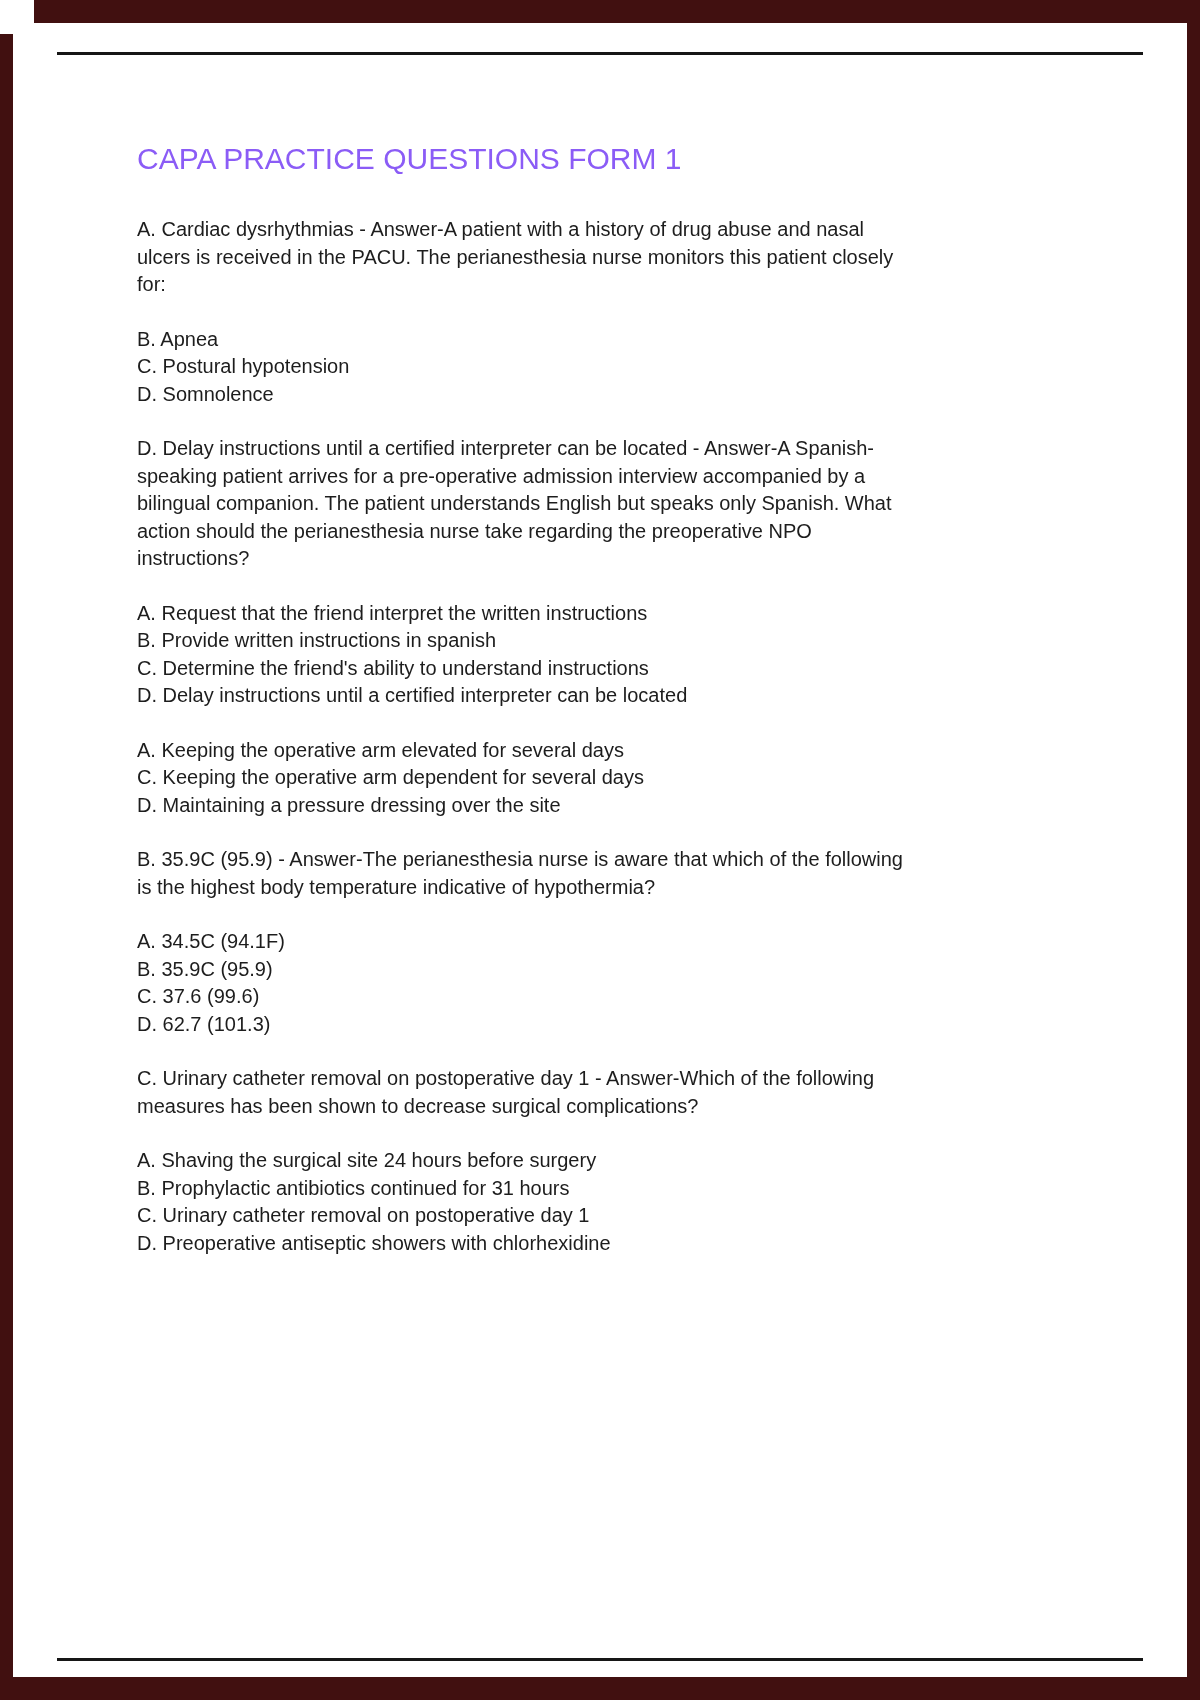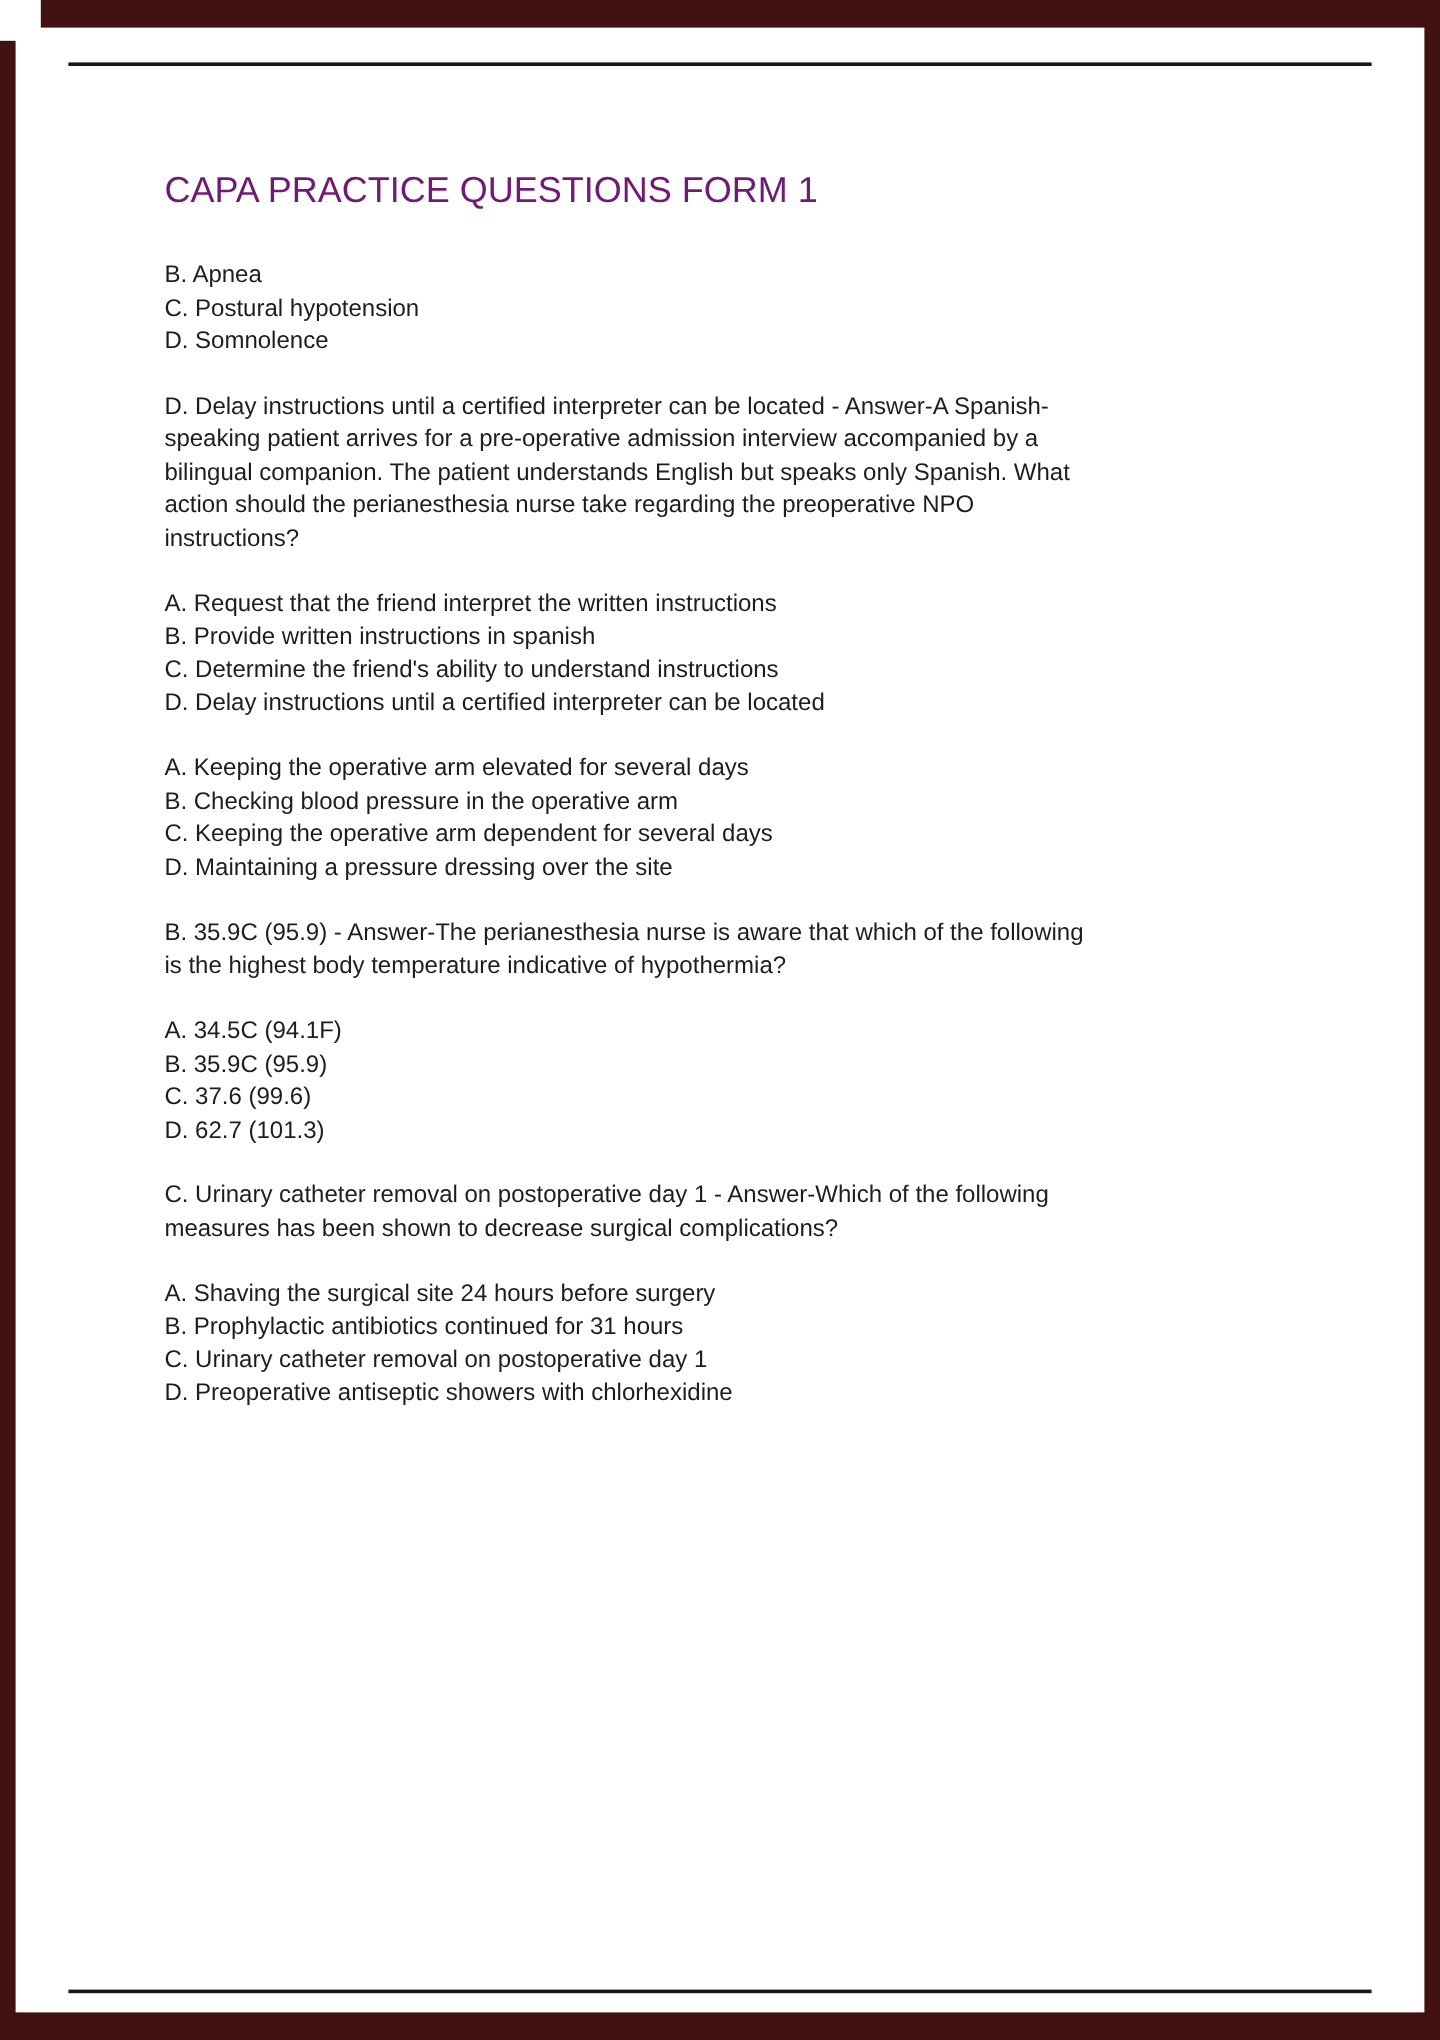--- a/index.html
+++ b/index.html
@@ -38,21 +38,21 @@
     left: 137px;
     top: 140px;
     width: 960px;
     z-index: 1;
   }
   .doc-title {
     font-size: 30px;
     font-weight: 400;
     line-height: 38px;
     margin: 0 0 38px 0;
-    color: #701a75;
+    color: #8b5cf6;
   }
   .block { margin: 0 0 27px 0; }
   .prompt, .option {
     font-size: 20px;
     line-height: 27.5px;
     margin: 0;
   }
   .prompt { white-space: pre-wrap; }
 </style>
 </head>
@@ -64,20 +64,25 @@
 <div class="frame-band frame-right"></div>
 <div class="corner-notch"></div>
 
 <div class="rule rule-top"></div>
 <div class="rule rule-bottom"></div>
 
 <div class="content">
   <h1 class="doc-title">CAPA PRACTICE QUESTIONS FORM 1</h1>
 
   <div class="block">
+    <p class="prompt">A. Cardiac dysrhythmias - Answer-A patient with a history of drug abuse and nasal
+ulcers is received in the PACU. The perianesthesia nurse monitors this patient closely
+for:</p>
+  </div>
+  <div class="block">
     <p class="option">B. Apnea</p>
     <p class="option">C. Postural hypotension</p>
     <p class="option">D. Somnolence</p>
   </div>
 
   <div class="block">
     <p class="prompt">D. Delay instructions until a certified interpreter can be located - Answer-A Spanish-
 speaking patient arrives for a pre-operative admission interview accompanied by a
 bilingual companion. The patient understands English but speaks only Spanish. What
 action should the perianesthesia nurse take regarding the preoperative NPO
@@ -85,21 +90,20 @@
   </div>
   <div class="block">
     <p class="option">A. Request that the friend interpret the written instructions</p>
     <p class="option">B. Provide written instructions in spanish</p>
     <p class="option">C. Determine the friend's ability to understand instructions</p>
     <p class="option">D. Delay instructions until a certified interpreter can be located</p>
   </div>
 
   <div class="block">
     <p class="option">A. Keeping the operative arm elevated for several days</p>
-    <p class="option">B. Checking blood pressure in the operative arm</p>
     <p class="option">C. Keeping the operative arm dependent for several days</p>
     <p class="option">D. Maintaining a pressure dressing over the site</p>
   </div>
 
   <div class="block">
     <p class="prompt">B. 35.9C (95.9) - Answer-The perianesthesia nurse is aware that which of the following
 is the highest body temperature indicative of hypothermia?</p>
   </div>
   <div class="block">
     <p class="option">A. 34.5C (94.1F)</p>

